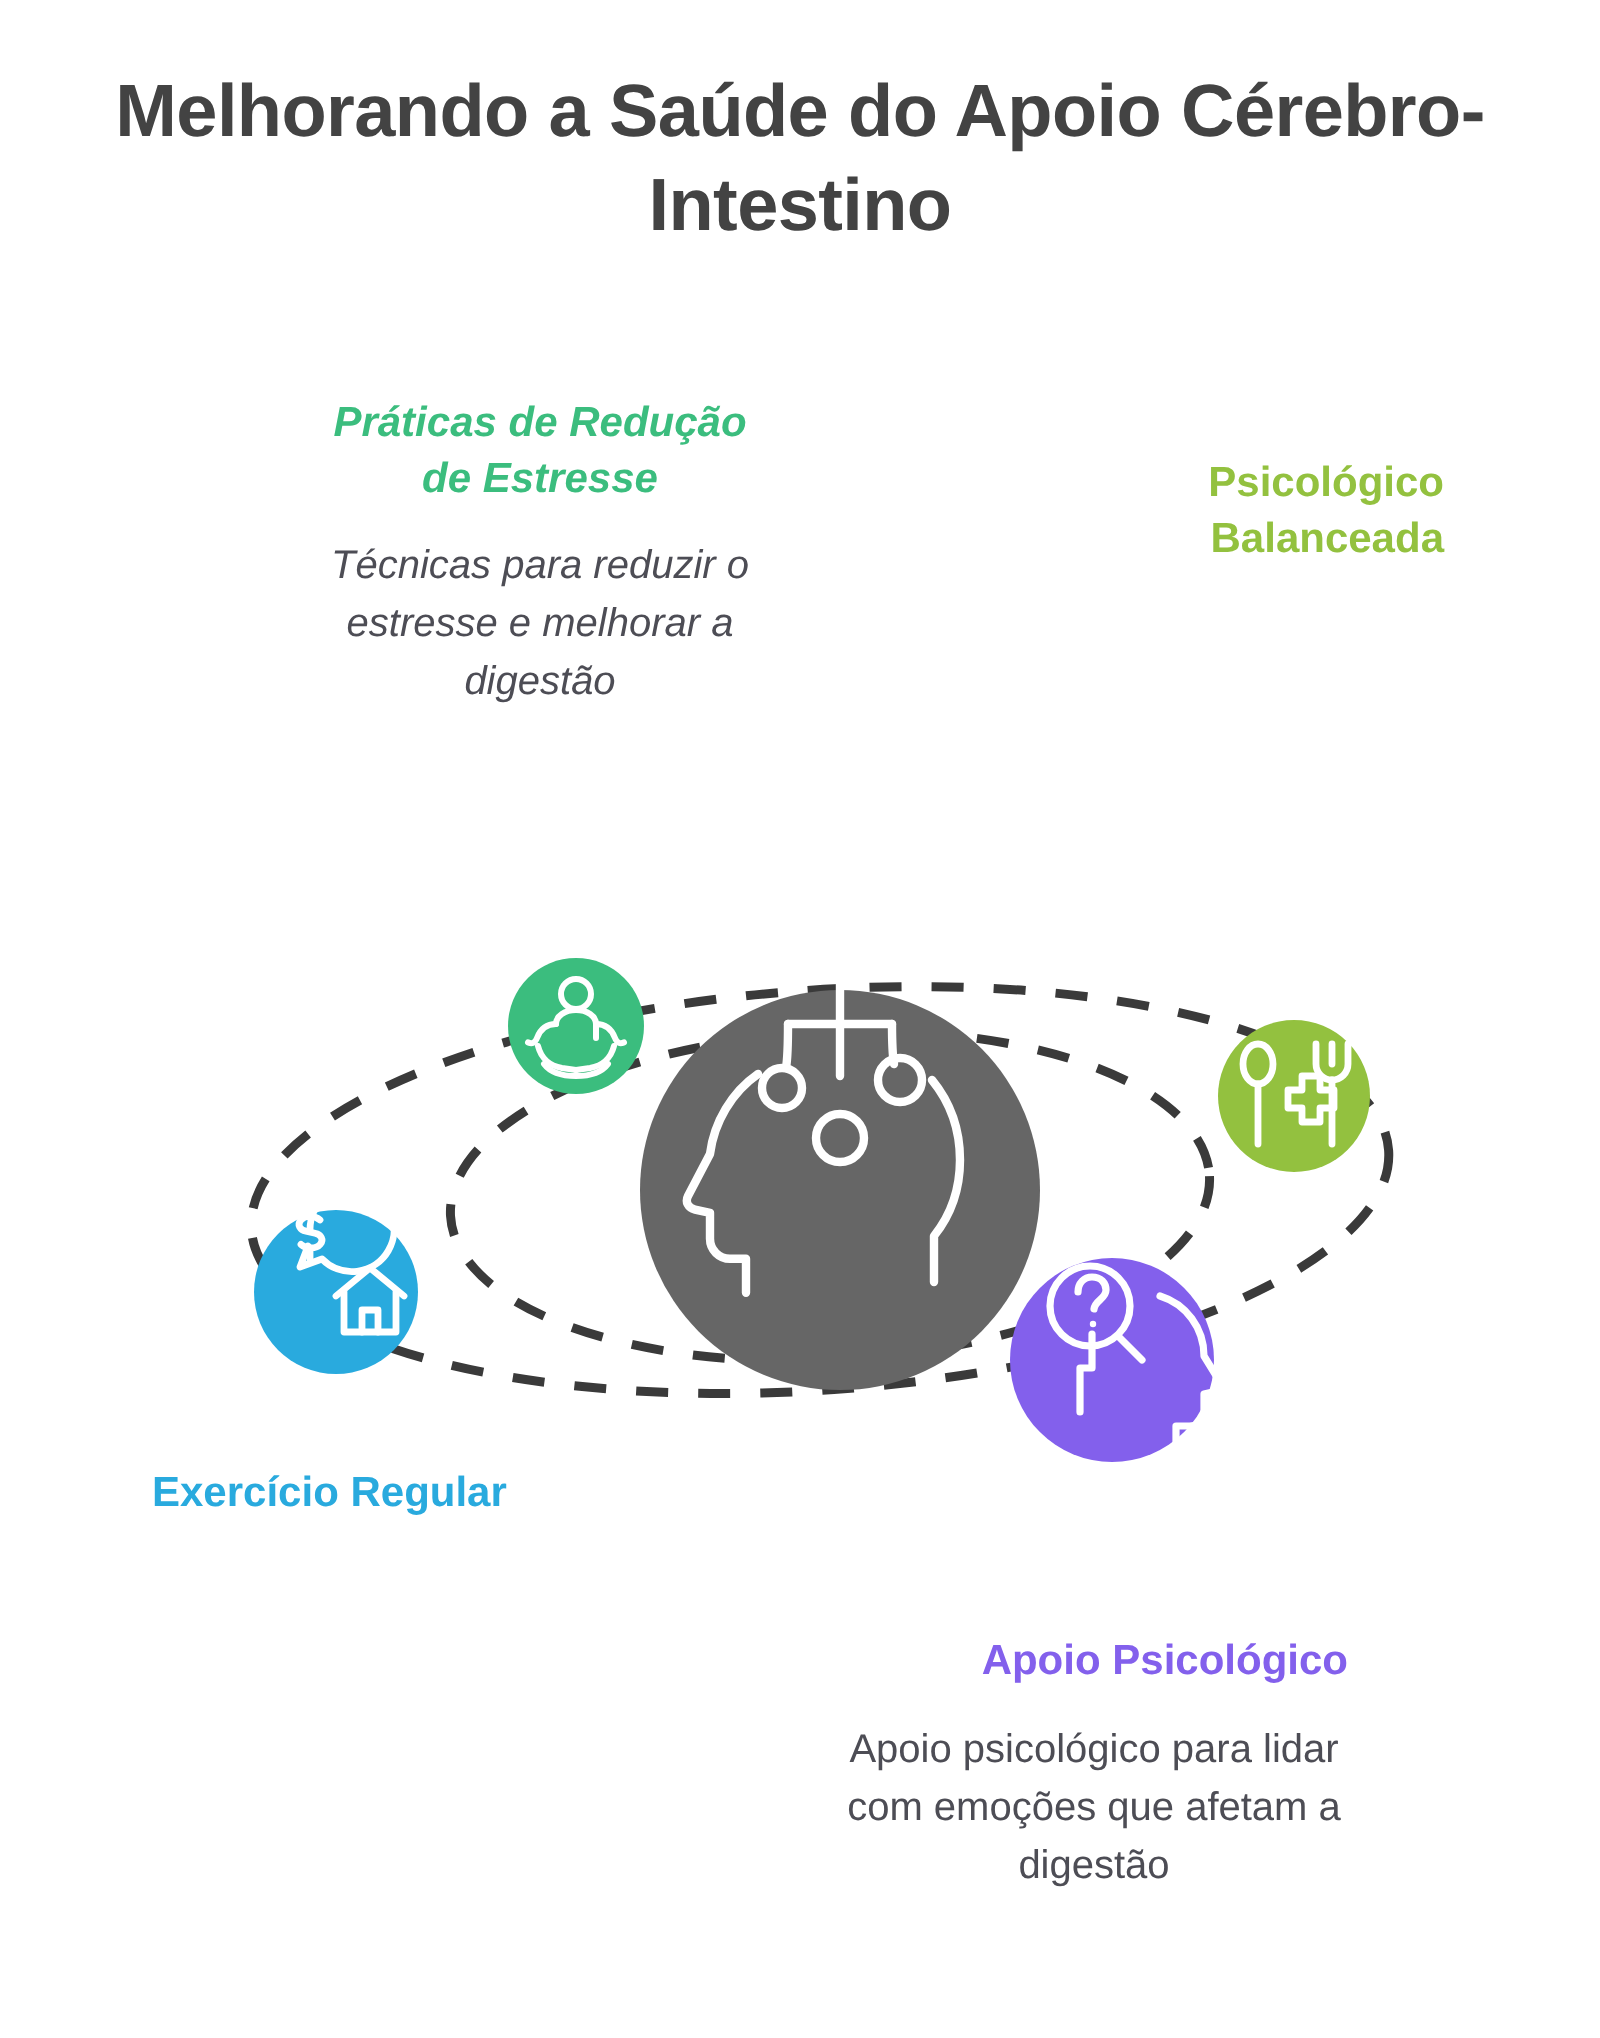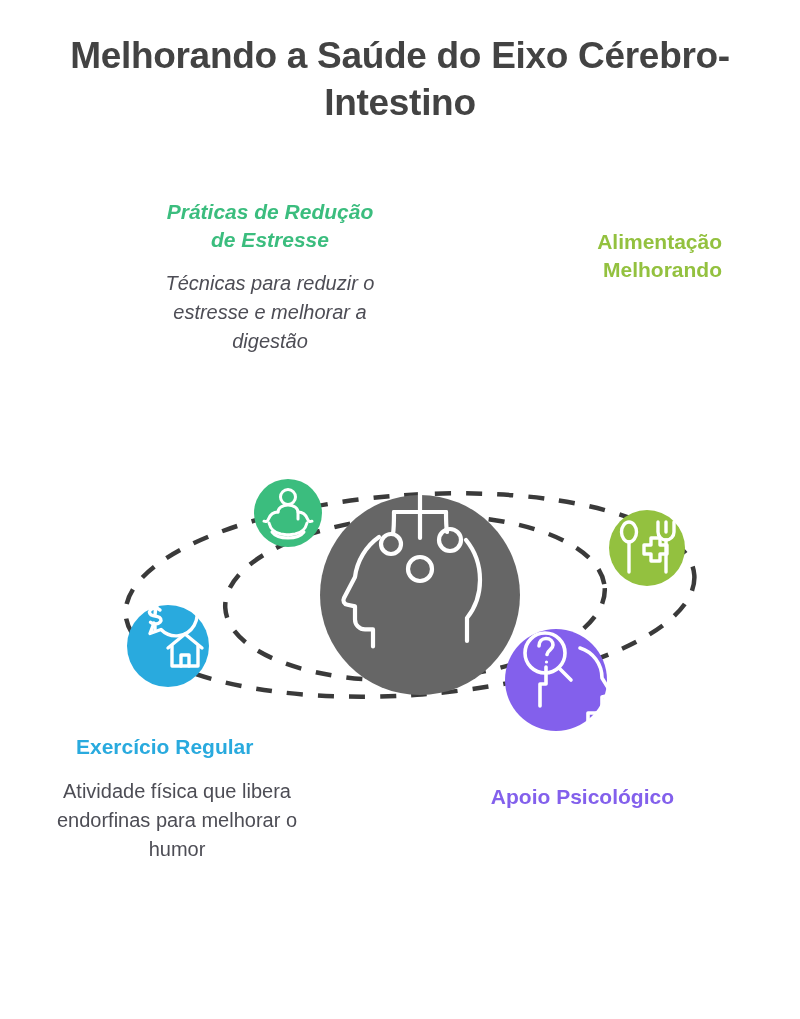--- a/index.html
+++ b/index.html
@@ -76,55 +76,55 @@
   }
   #block-exercise .block-heading { color: #29aade; margin-left: 24px; }
 
   #block-psych {
     position: absolute;
     left: 420px;
     top: 783px;
     width: 254px;
     text-align: right;
   }
-  #block-psych .block-heading { color: #8360ec; }
+  #block-psych .block-heading { color: #8360ec; margin-top: 34px; }
 
   
   #diagram {
     position: absolute;
     left: 0;
     top: 440px;
     width: 800px;
     height: 320px;
   }
   #diagram svg { display: block; }
 </style>
 </head>
 <body>
 
 <div id="title-block">
-  <h1 id="page-title">Melhorando a Saúde do Eixo Cérebro-Intestino</h1>
+  <h1 id="page-title">Melhorando a Saúde do Apoio Cérebro-Intestino</h1>
 </div>
 
 <div id="block-stress">
   <div class="block-heading">Práticas de Redução de Estresse</div>
   <div class="block-desc">Técnicas para reduzir o estresse e melhorar a digestão</div>
 </div>
 
 <div id="block-diet">
-  <div class="block-heading">Alimentação Melhorando</div>
+  <div class="block-heading">Psicológico Balanceada</div>
 </div>
 
 <div id="block-exercise">
   <div class="block-heading">Exercício Regular</div>
-  <div class="block-desc">Atividade física que libera endorfinas para melhorar o humor</div>
 </div>
 
 <div id="block-psych">
   <div class="block-heading">Apoio Psicológico</div>
+  <div class="block-desc">Apoio psicológico para lidar com emoções que afetam a digestão</div>
 </div>
 
 <div id="diagram">
   <svg width="800" height="320" viewBox="0 0 800 320" xmlns="http://www.w3.org/2000/svg">
 
     <ellipse cx="410" cy="155" rx="285" ry="100" fill="none" stroke="#3a3a3a" stroke-width="4.5" stroke-dasharray="16 15" stroke-linecap="butt" transform="rotate(-4 410 155)"></ellipse>
 
     <ellipse cx="415" cy="158" rx="190" ry="82" fill="none" stroke="#3a3a3a" stroke-width="4.5" stroke-dasharray="16 15" stroke-linecap="butt" transform="rotate(-3 415 158)"></ellipse>
 
     <g>

